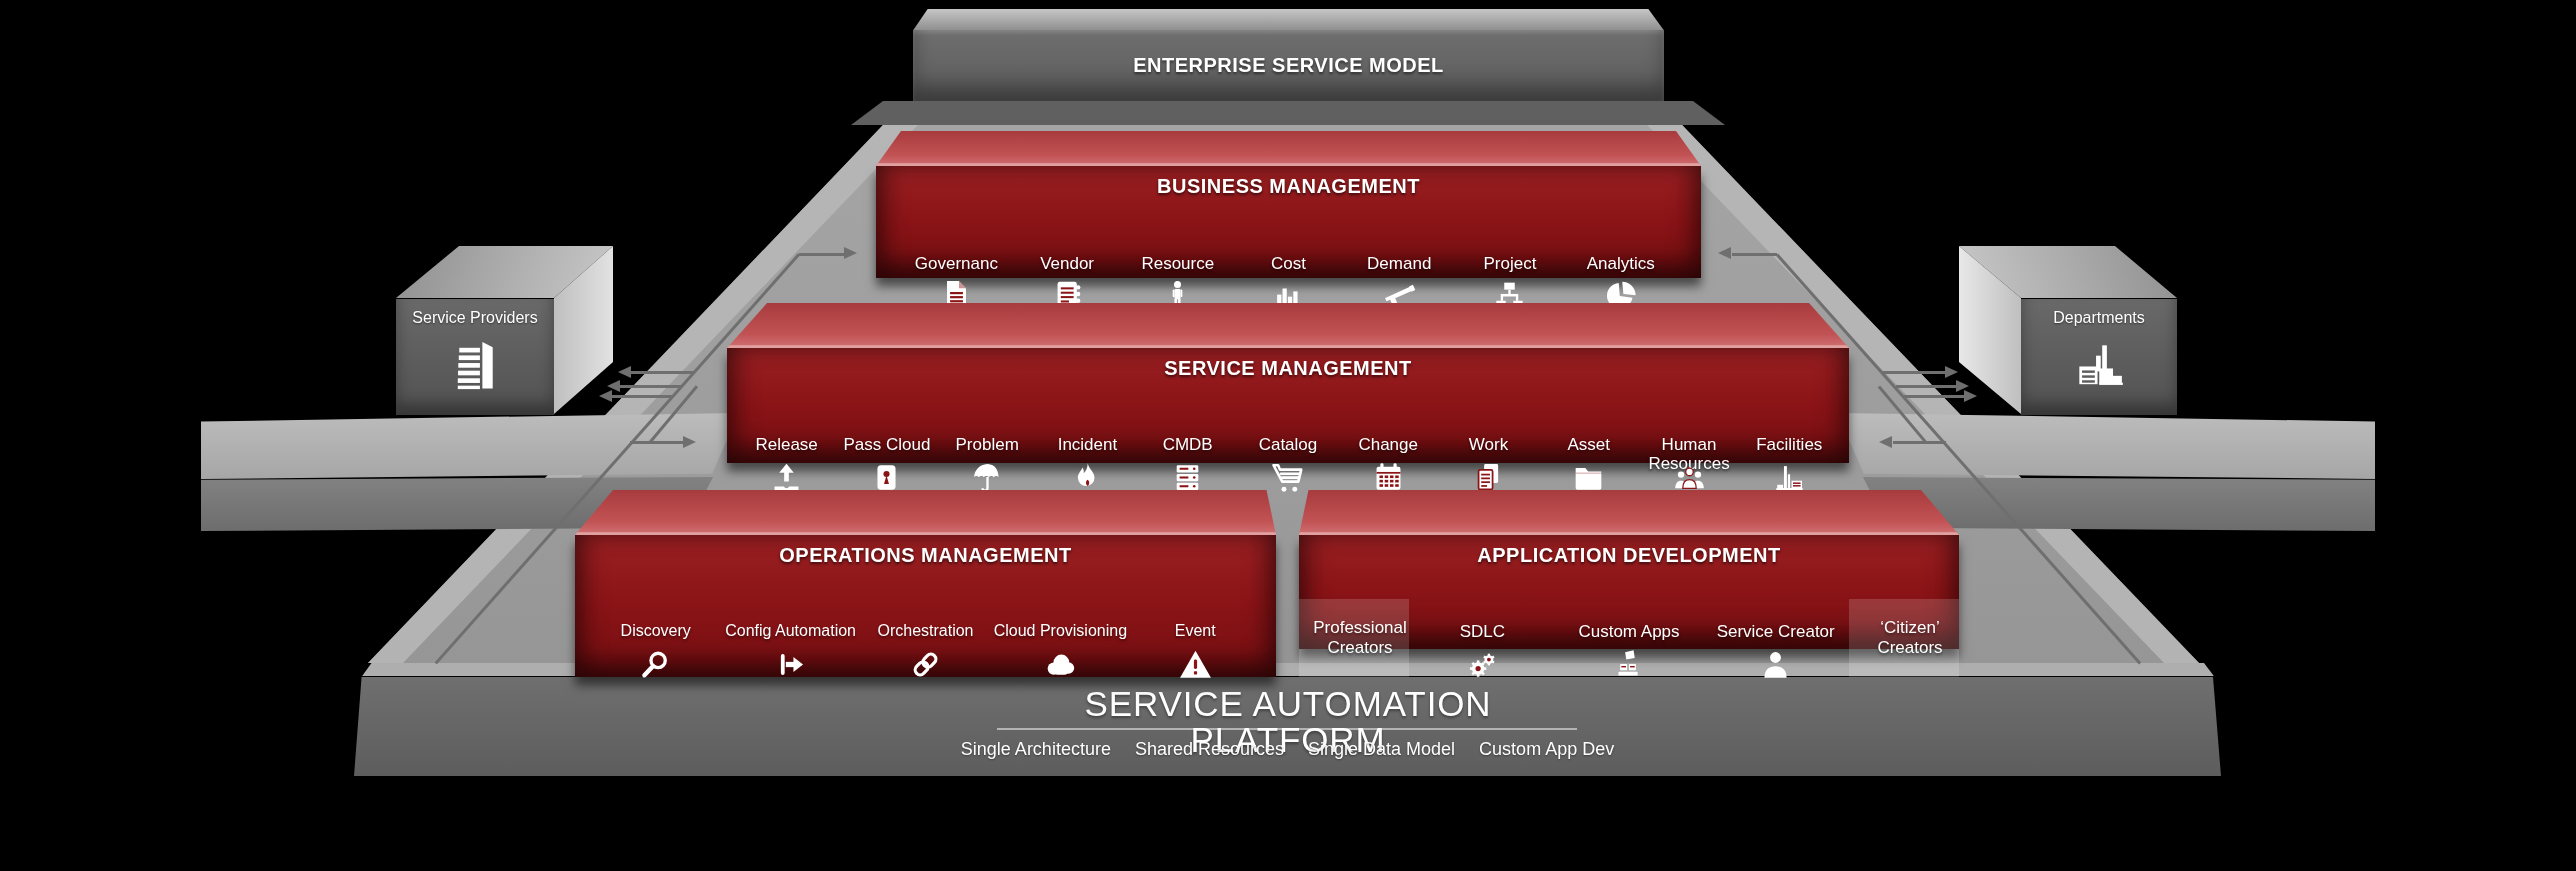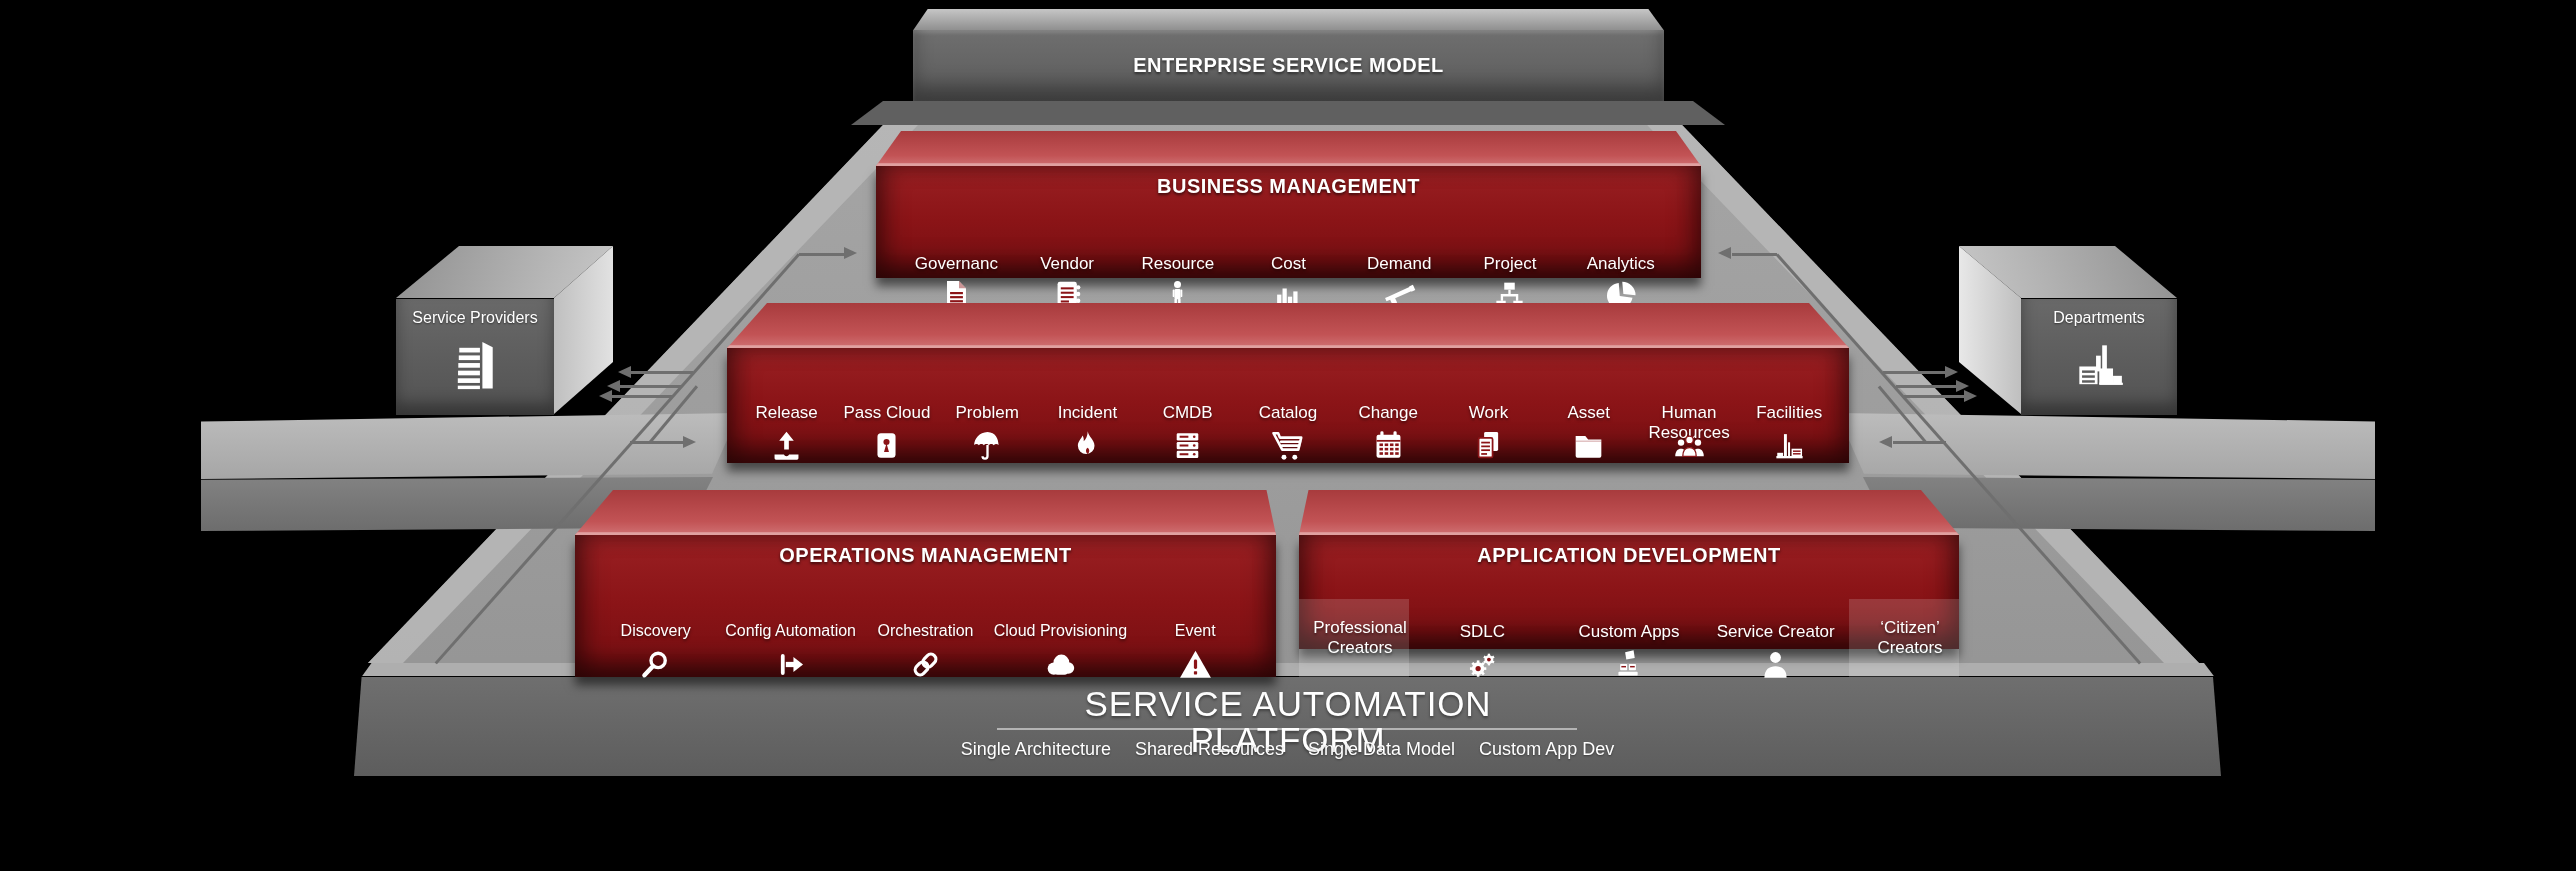--- a/index.html
+++ b/index.html
@@ -269,20 +269,21 @@
                 <path d="M13.2 2.6l.8 8.3 8.3.9A9.2 9.2 0 0 0 13.2 2.6z"></path>
               </svg>
             </div>
           </div>
         </div>
       </div>
   </div>
   <div class="bar" id="bar-service">
     <div class="lid"></div>
     <div class="face">
+        <div class="bar-title">SERVICE MANAGEMENT</div>
       <div class="bar-items">
           <div class="cell">
             <div class="lbl">Release</div>
             <div class="ico">
               <svg viewBox="0 0 24 24" fill="#fff">
                 <path d="M12 2.6l5 6.2h-3.4v6h-3.2v-6H7z"></path>
                 <path d="M3.8 18.2h6.4a2 2 0 0 0 3.6 0h6.4v2.6a1 1 0 0 1-1 1H4.8a1 1 0 0 1-1-1z"></path>
               </svg>
             </div>
           </div>

